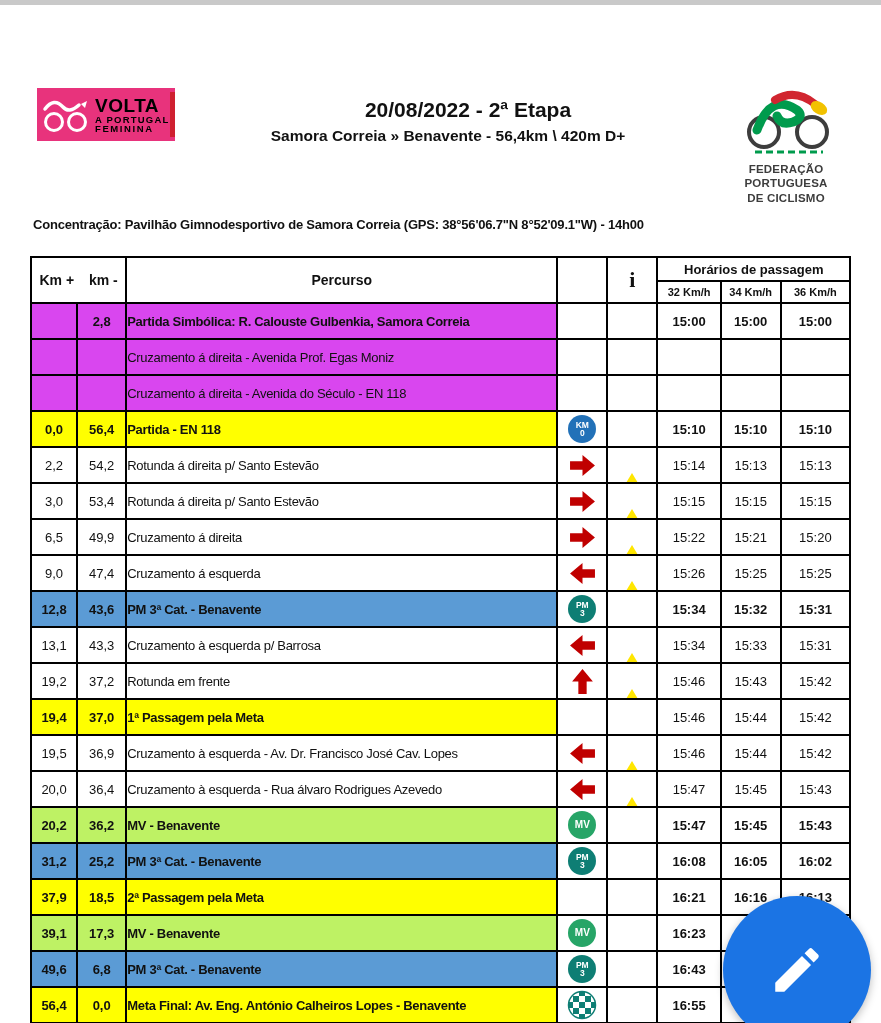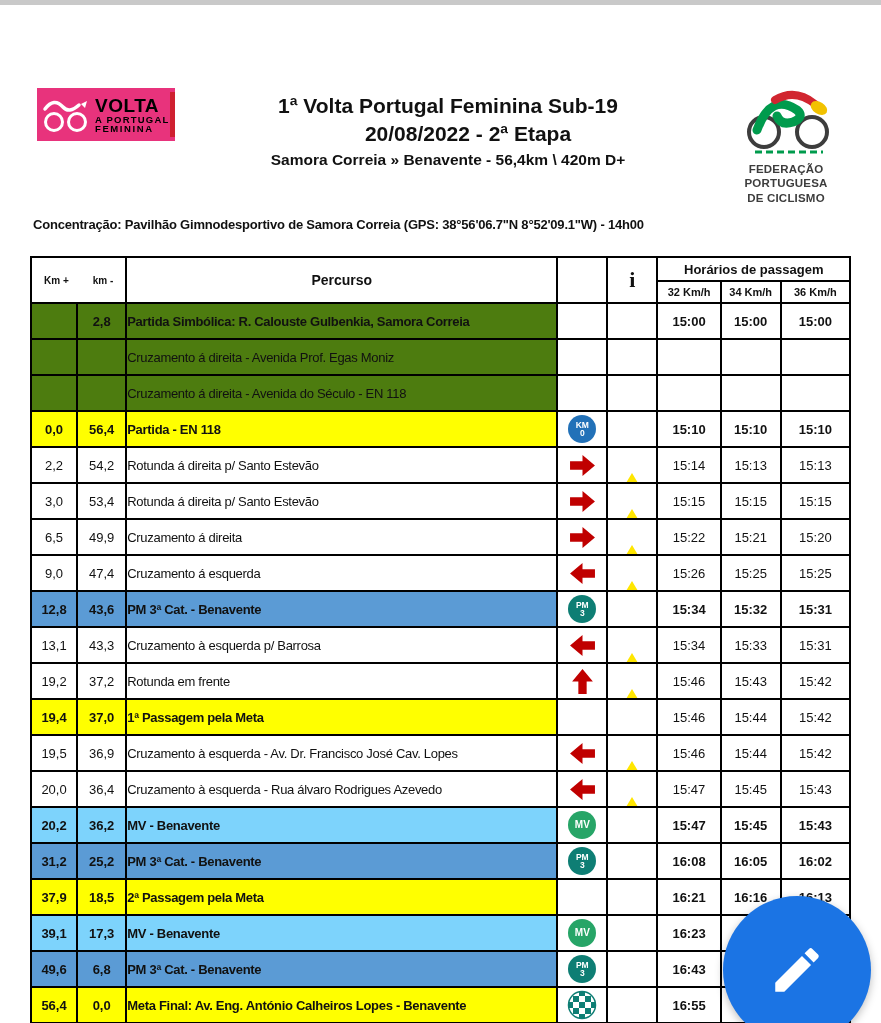--- a/index.html
+++ b/index.html
@@ -42,33 +42,33 @@
     position:absolute;top:256px;left:30px;
     border-collapse:collapse;table-layout:fixed;width:821px;
     font-size:13px;
   }
   table.route th, table.route td{
     border:2px solid #000;padding:0;overflow:hidden;white-space:nowrap;
   }
   thead th{font-weight:bold;text-align:center;background:#fff;}
   .hr1{height:24px;}
   .hr2{height:22px;}
-  th.km-head div{display:flex;justify-content:space-around;font-size:10px;text-align:center;}
+  th.km-head div{display:flex;justify-content:space-around;font-size:14px;text-align:center;}
   th.perc-head{font-size:14px;}
   th.i-head{font-family:"Liberation Serif", serif;font-size:22px;font-weight:bold;line-height:1;}
   th.speed{font-size:11px;}
 
   tbody td{height:34px;text-align:center;vertical-align:middle;}
   td.c-perc{text-align:left;padding-left:6px;font-size:13px;letter-spacing:-0.3px;}
   td.c-time{font-size:13px;}
 
-  tr.bg-gray  td.c-km, tr.bg-gray  td.c-perc{background:#4d7c0f;}
+  tr.bg-gray  td.c-km, tr.bg-gray  td.c-perc{background:#d946ef;}
   tr.bg-yellow td.c-km, tr.bg-yellow td.c-perc{background:#ffff00;}
   tr.bg-blue  td.c-km, tr.bg-blue  td.c-perc{background:#5b9bd5;}
-  tr.bg-green td.c-km, tr.bg-green td.c-perc{background:#7dd3fc;}
+  tr.bg-green td.c-km, tr.bg-green td.c-perc{background:#bef264;}
   tr.bold td.c-km, tr.bold td.c-perc{font-weight:bold;}
   tr.bold-times td.c-time{font-weight:bold;}
 
   .arrow{width:27px;height:23px;display:block;margin:0 auto;}
   .arrow.left{transform:scaleX(-1);}
   .arrow.up{transform:rotate(-90deg);}
   .tri{width:0;height:0;margin:0 auto;
     border-left:15px solid transparent;border-right:15px solid transparent;
     border-bottom:25px solid #ffe600;}
   .badge{width:28px;height:28px;border-radius:50%;margin:0 auto;display:flex;
@@ -104,21 +104,20 @@
       <div class="brand-text">
         <span class="l1">VOLTA</span>
         <span class="l2">A PORTUGAL</span>
         <span class="l3">FEMININA</span>
       </div>
       <span class="stripe red"></span>
     </div>
   </div>
 
   <div class="title-block">
-    <div class="t1">1ª Volta Portugal Feminina Sub-19</div>
     <div class="t2">20/08/2022 - 2ª Etapa</div>
     <div class="t3">Samora Correia » Benavente - 56,4km \ 420m D+</div>
   </div>
 
   <div class="fpc-logo">
     <svg width="110" height="72" viewBox="0 0 110 72">
       <circle cx="33" cy="46" r="15" fill="none" stroke="#3d3d3d" stroke-width="4"></circle>
       <circle cx="81" cy="46" r="15" fill="none" stroke="#3d3d3d" stroke-width="4"></circle>
       <path d="M26 44 Q 40 6 66 24 Q 74 31 62 36 Q 50 40 46 30" fill="none" stroke="#009b4d" stroke-width="9" stroke-linecap="round"></path>
       <path d="M44 14 Q 64 2 84 18" fill="none" stroke="#d12630" stroke-width="8" stroke-linecap="round"></path>

